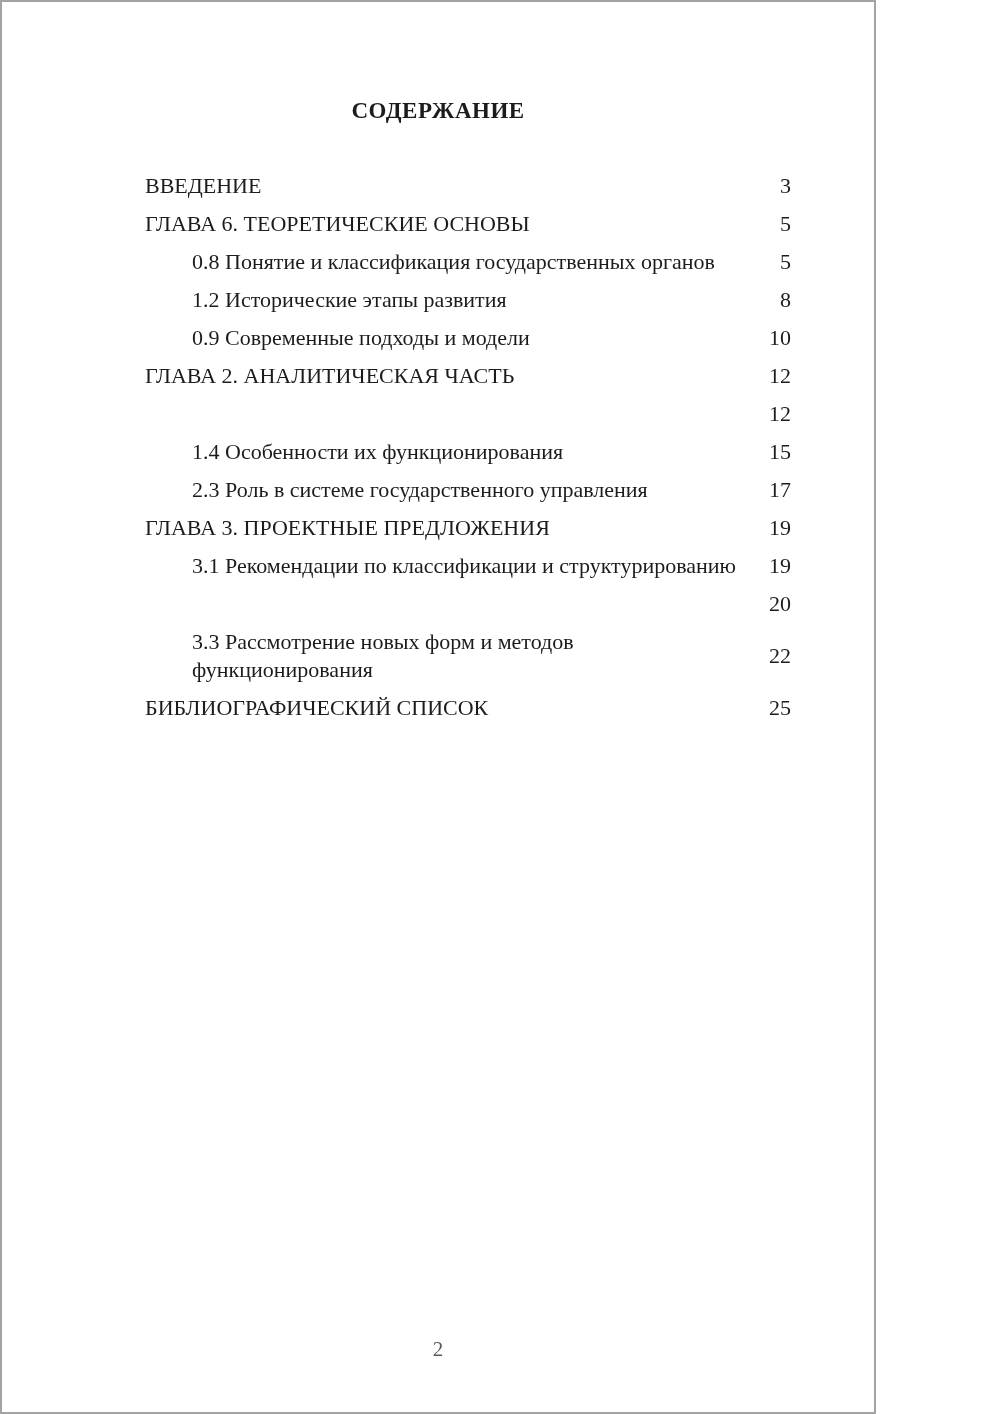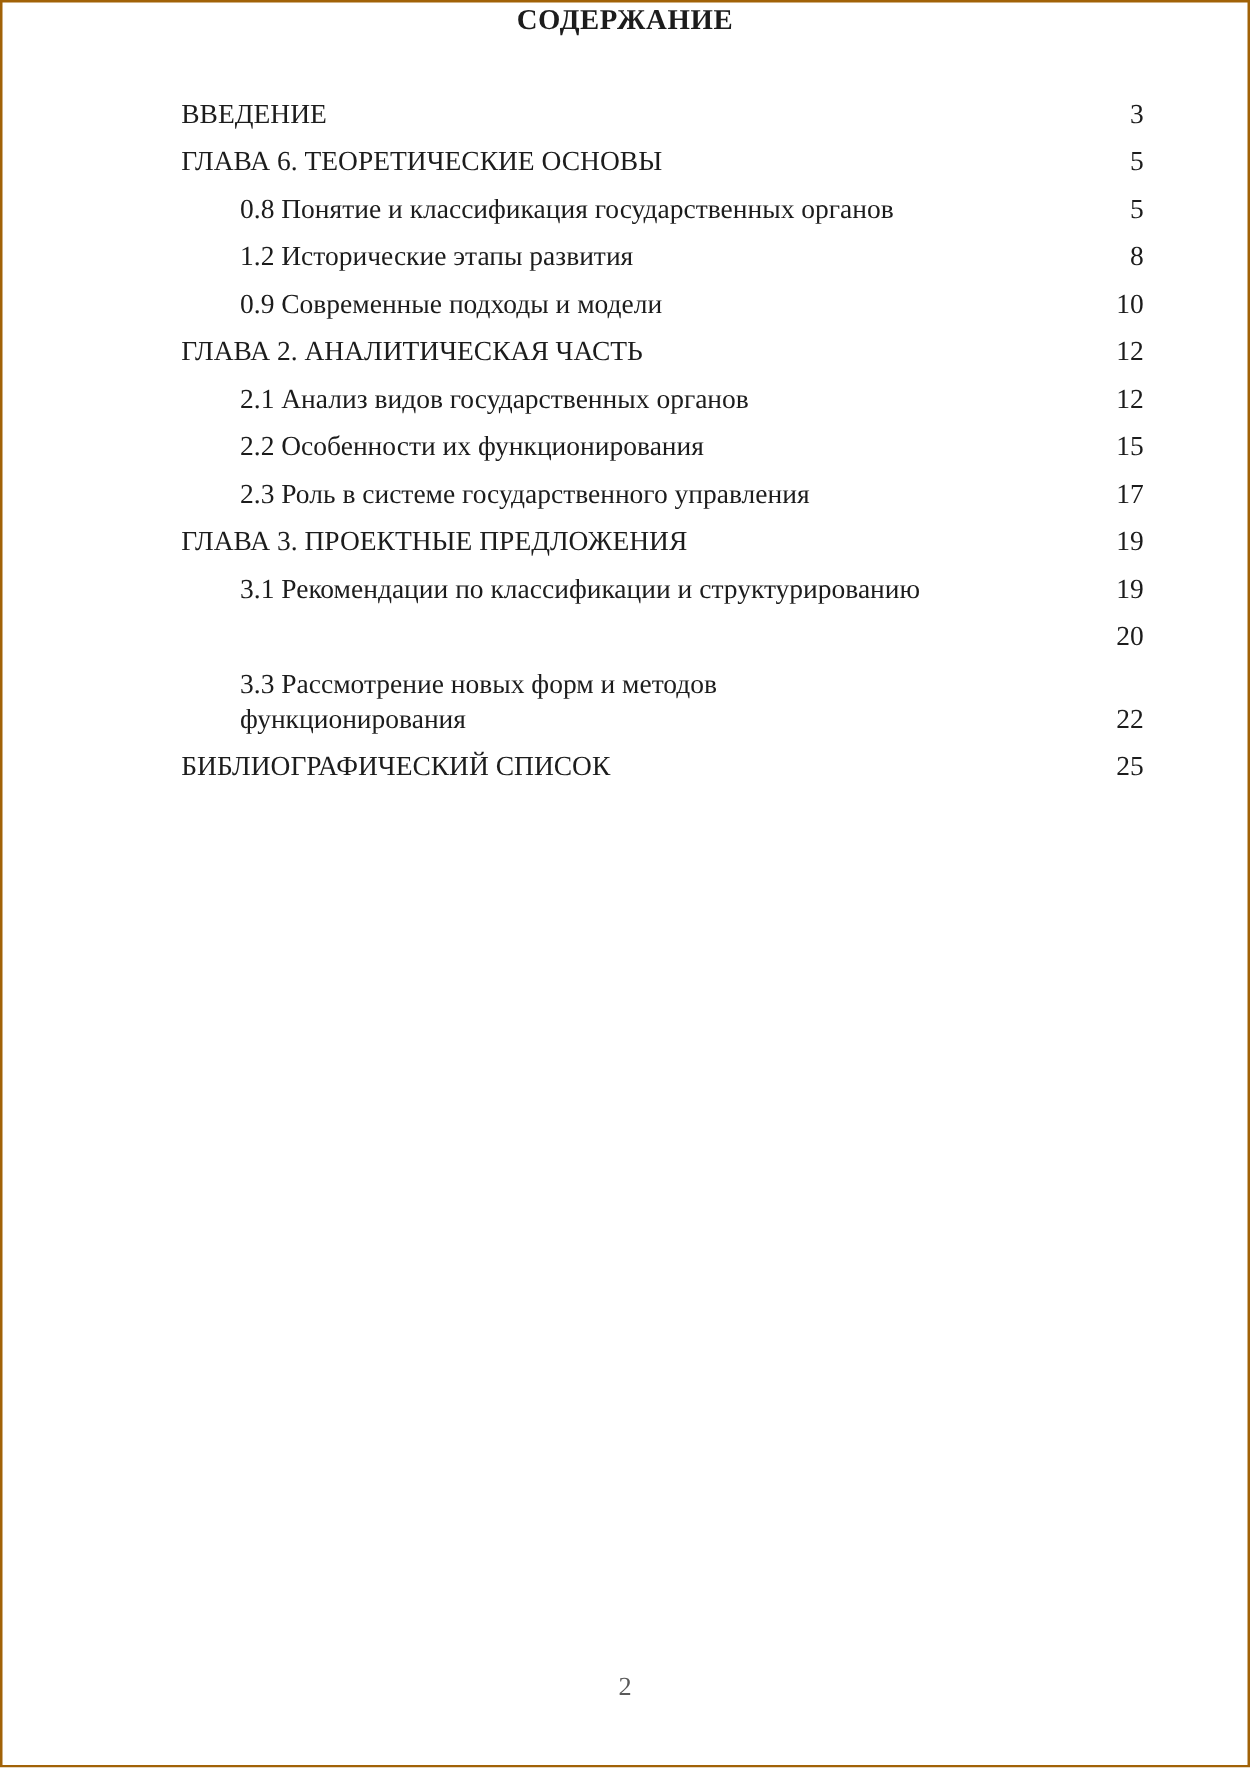--- a/index.html
+++ b/index.html
@@ -3,44 +3,45 @@
 <meta charset="utf-8">
 <style>
   * { box-sizing: border-box; }
   html, body {
     margin: 0;
     padding: 0;
     background: #ffffff;
   }
   .page {
     position: relative;
-    width: 1000px;
+    width: 876px;
     height: 1414px;
     background: #ffffff;
-    border: 2px solid #a16207;
+    border: 2px solid #a3a3a3;
     font-family: "Liberation Serif", serif;
     color: #1c1c1c;
+    padding-top: 95px;
     overflow: hidden;
   }
   .doc-title {
     text-align: center;
     font-size: 23px;
     font-weight: bold;
     letter-spacing: 0.5px;
     line-height: 28px;
     margin: 0;
   }
   .toc {
     margin: 47px 83px 0 143px;
     font-size: 22px;
     line-height: 28px;
   }
   .toc-entry {
     display: flex;
-    align-items: flex-end;
+    align-items: center;
     margin-bottom: 10px;
   }
   .toc-entry.level-1 {
     padding-left: 47px;
   }
   .toc-label {
     white-space: pre-line;
     max-width: 640px;
     padding-right: 30px;
   }
@@ -92,26 +93,25 @@
         <span class="toc-label">0.9 Современные подходы и модели</span>
         <span class="toc-page">10</span>
       </div>
 
       <div class="toc-entry level-0">
         <span class="toc-label">ГЛАВА 2. АНАЛИТИЧЕСКАЯ ЧАСТЬ</span>
         <span class="toc-page">12</span>
       </div>
 
       <div class="toc-entry level-1">
-        <span class="toc-label">2.1 Анализ видов государственных органов</span>
         <span class="toc-page">12</span>
       </div>
 
       <div class="toc-entry level-1">
-        <span class="toc-label">2.2 Особенности их функционирования</span>
+        <span class="toc-label">1.4 Особенности их функционирования</span>
         <span class="toc-page">15</span>
       </div>
 
       <div class="toc-entry level-1">
         <span class="toc-label">2.3 Роль в системе государственного управления</span>
         <span class="toc-page">17</span>
       </div>
 
       <div class="toc-entry level-0">
         <span class="toc-label">ГЛАВА 3. ПРОЕКТНЫЕ ПРЕДЛОЖЕНИЯ</span>

